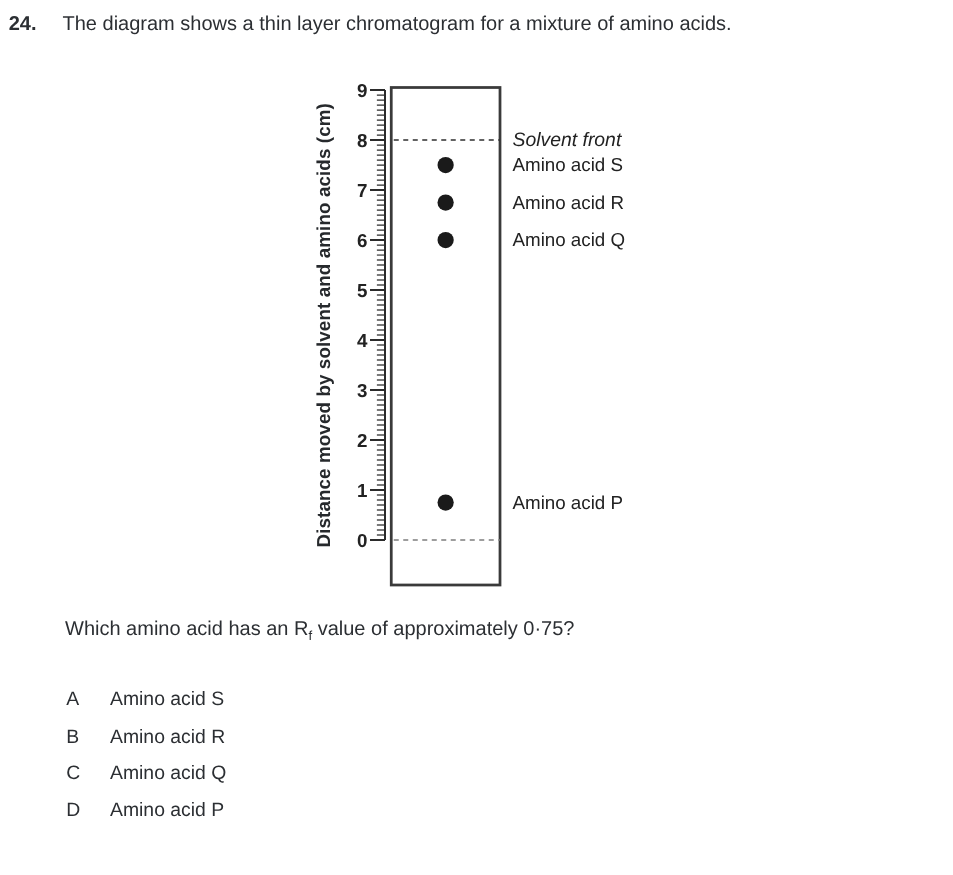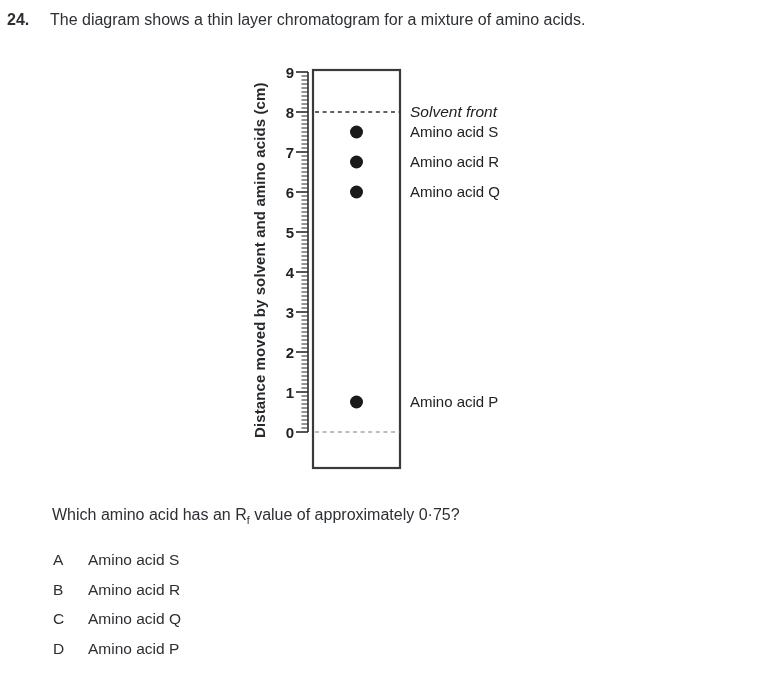--- a/index.html
+++ b/index.html
@@ -14,21 +14,21 @@
   .q-intro { }
   .diagram { position:absolute; left:250px; top:60px; width:512px; height:420px; }
   .y-label {
     position:absolute; left:1px; top:0; width:26px; height:400px;
     writing-mode:vertical-rl; transform:rotate(180deg);
     text-align:center; font-size:15px; font-weight:bold; color:#26292c;
     letter-spacing:0.1px; white-space:nowrap;
   }
   #chromo-svg { position:absolute; left:30px; top:0; }
   #chromo-svg text { font-family:"Liberation Sans","DejaVu Sans",sans-serif; }
-  .q-stem { position:absolute; left:52px; top:506px; font-size:16px; }
+  .q-stem { position:absolute; left:52px; top:495px; font-size:16px; }
   .q-stem sub { font-size:10.5px; }
   .options { position:absolute; left:53px; top:552px; }
   .opt { display:flex; margin-bottom:13.5px; font-size:15.5px; line-height:16px; }
   .opt-letter { display:inline-block; width:35px; }
   .opt-label { }
 </style>
 </head>
 <body>
 
 <div class="page">

